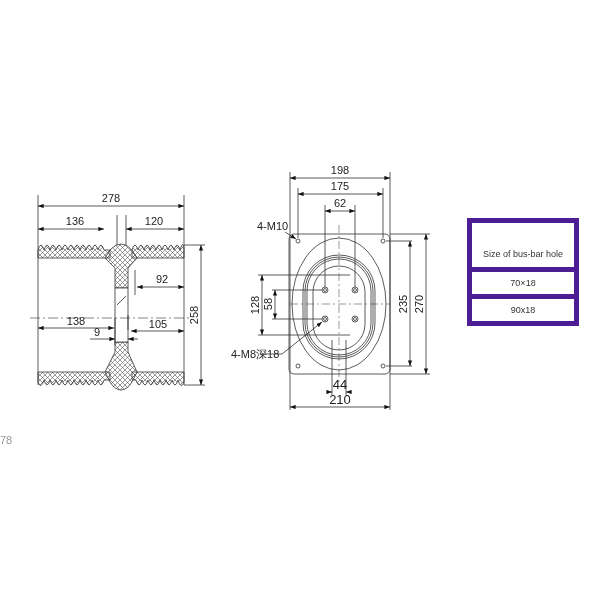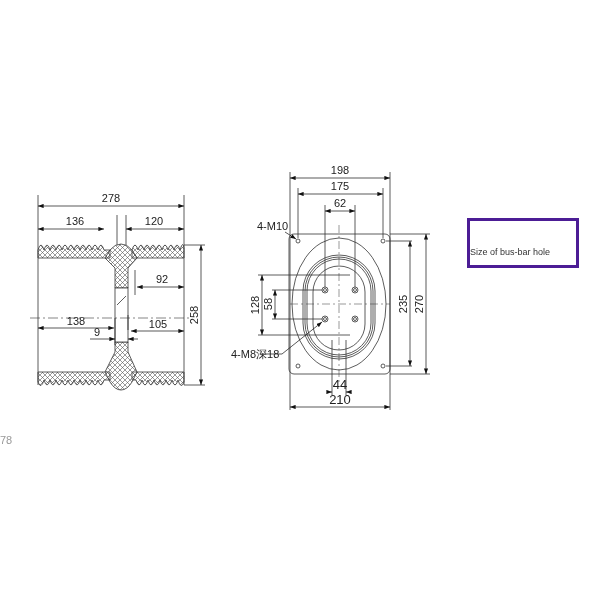--- a/index.html
+++ b/index.html
@@ -1,21 +1,21 @@
 <!DOCTYPE html>
 <html><head>
 <meta charset="utf-8">
 <style>
   html, body { margin:0; padding:0; background:#ffffff; }
   body { width:600px; height:600px; position:relative; overflow:hidden; font-family:"Liberation Sans", sans-serif; }
   svg { position:absolute; left:0; top:0; }
   .dim { font-family:"Liberation Sans", sans-serif; font-size:11px; fill:#222; }
   .dimL { font-family:"Liberation Sans", sans-serif; font-size:13px; fill:#222; }
   .tbl { position:absolute; left:467px; top:218px; width:112px; border-collapse:collapse; font-family:"Liberation Sans", sans-serif; font-size:9px; color:#333; }
-  .tbl td { border:3px solid #4c1d95; height:22px; padding:0; }
+  .tbl td { border:5px solid #4c1d95; text-align:center; height:22px; padding:0; }
   .tbl td.hdr { height:36px; vertical-align:bottom; padding-bottom:8px; }
   .corner { position:absolute; left:0; top:434px; font-family:"Liberation Sans", sans-serif; font-size:11px; color:#999;text-align:right; }
 </style>
 </head>
 <body>
 
 <svg width="600" height="600" viewBox="0 0 600 600" xmlns="http://www.w3.org/2000/svg">
   <defs>
     <pattern id="hatch" width="5" height="5" patternUnits="userSpaceOnUse">
       <path d="M0,0 L5,5 M5,0 L0,5" stroke="#555" stroke-width="0.6"></path>
@@ -152,16 +152,22 @@
   <text class="dimL" x="340" y="404" text-anchor="middle">210</text>
   <text class="dim" x="257" y="230">4-M10</text>
   <text class="dim" x="231" y="358">4-M8深18</text>
 </svg>
 
 <table class="tbl">
   <tbody>
       <tr>
         <td class="hdr">Size of bus-bar hole</td>
       </tr>
+  <tr>
+        <td>70×18</td>
+      </tr>
+  <tr>
+        <td>90x18</td>
+      </tr>
 </tbody>
   </table>
 
 <div class="corner">78</div>
 
 </body></html>

